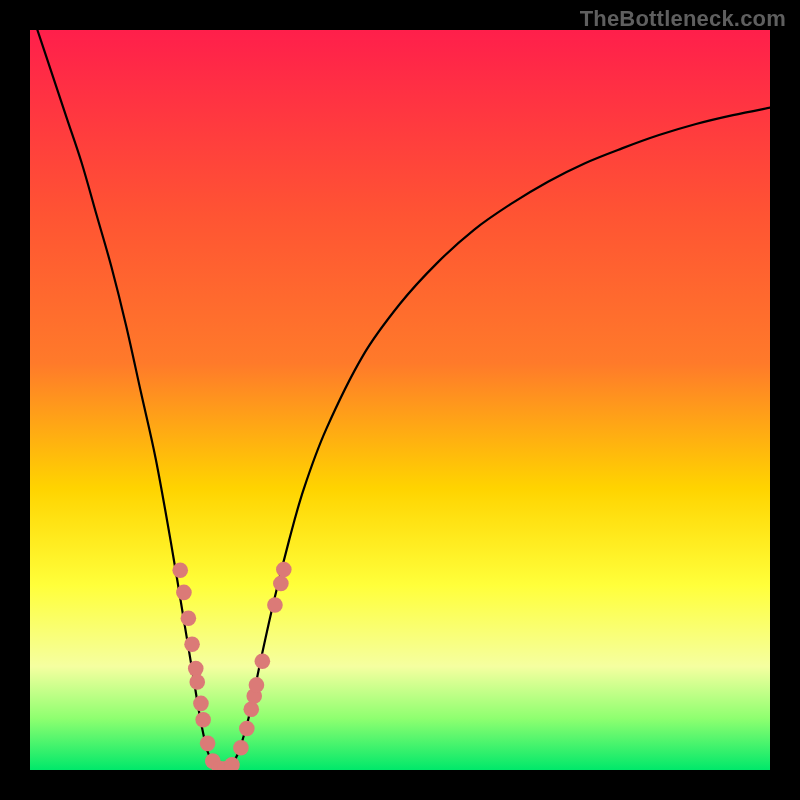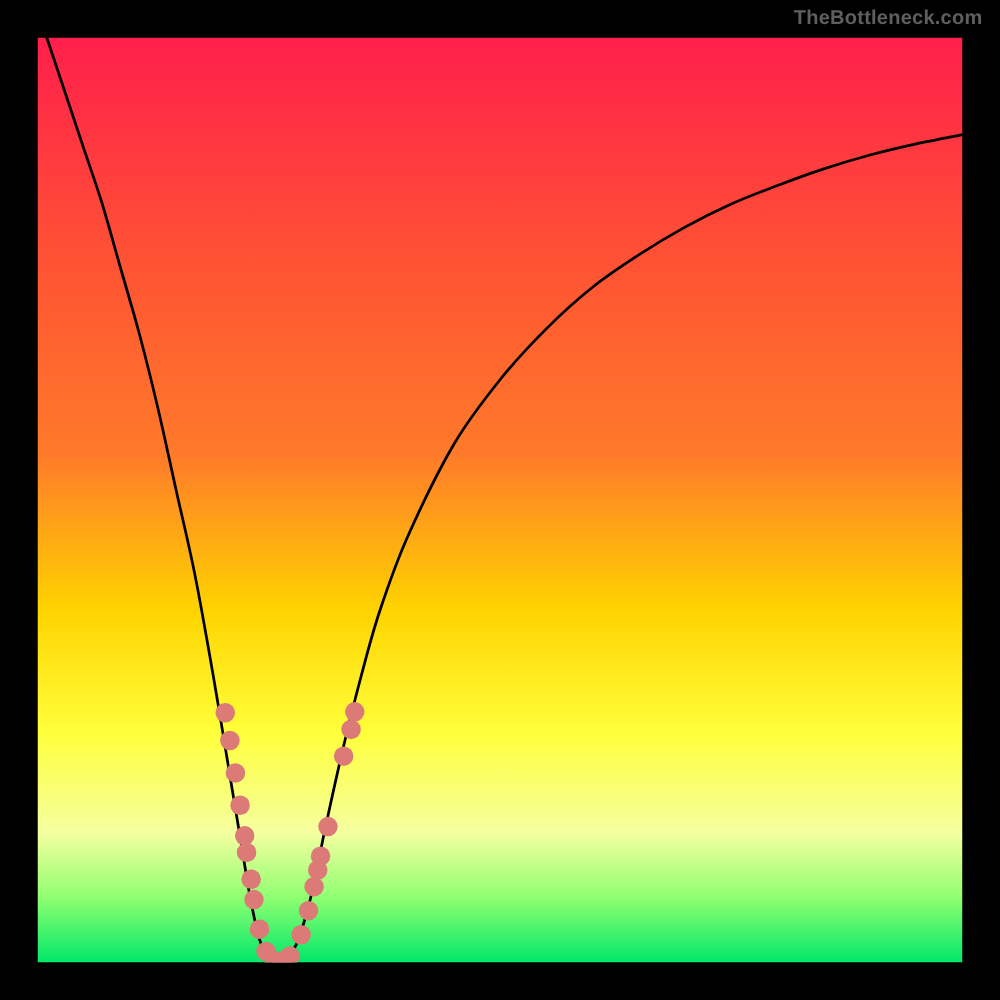--- a/index.html
+++ b/index.html
@@ -8,21 +8,21 @@
     position: relative;
     width: 800px;
     height: 800px;
     background: #000;
   }
   .watermark {
     position: absolute;
     top: 6px;
     right: 14px;
     font-family: Arial, Helvetica, sans-serif;
-    font-size: 16px;
+    font-size: 22px;
     font-weight: 600;
     color: #5f5f5f;
     letter-spacing: 0.2px;
     z-index: 5;
   }
   .plot {
     position: absolute;
     left: 30px;
     top: 30px;
     width: 740px;

